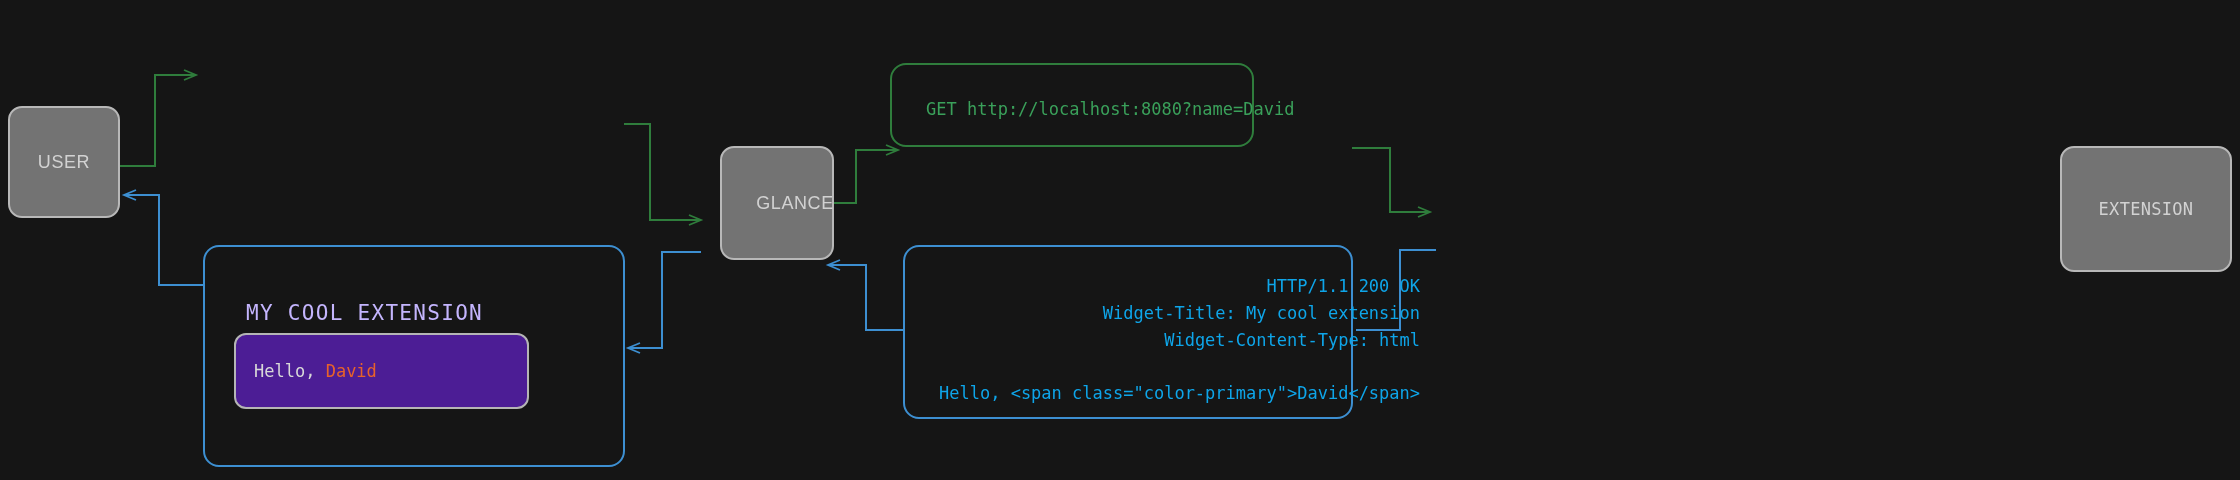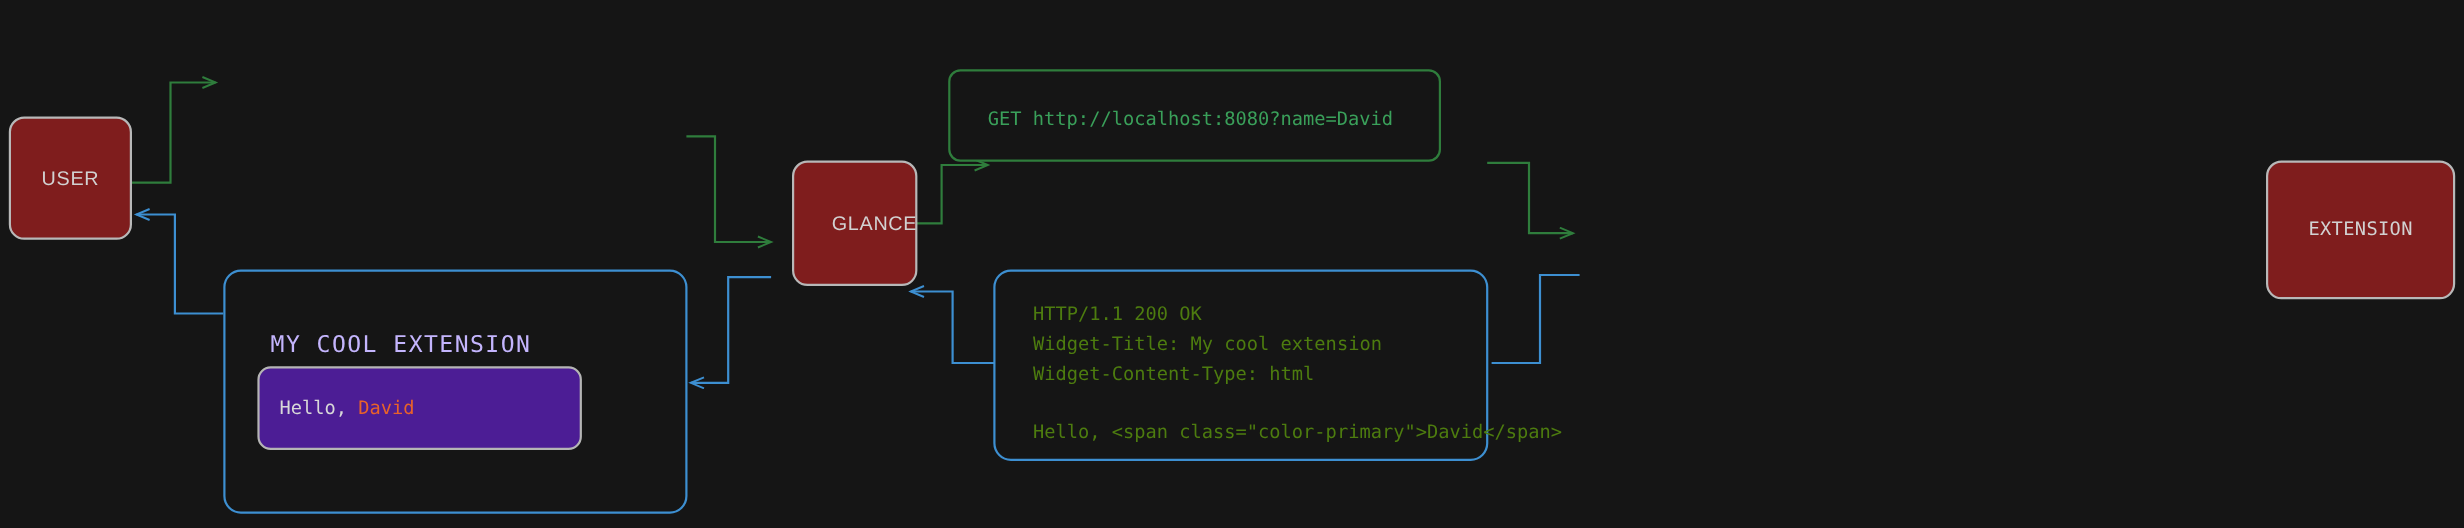--- a/index.html
+++ b/index.html
@@ -20,21 +20,21 @@
     left: 0; top: 0;
     width: 2240px;
     height: 480px;
     pointer-events: none;
   }
   .node {
     position: absolute;
     box-sizing: border-box;
     border: 2px solid #b8b8b8;
     border-radius: 14px;
-    background: #7f1d1d;
+    background: #737373;
     display: flex;
     align-items: center;
     justify-content: center;
     z-index: 2;
   }
   .node-label {
     font-family: "Liberation Sans", sans-serif;
     font-size: 18px;
     letter-spacing: 0.6px;
     color: #d2d2d2;
@@ -55,21 +55,21 @@
   .card.green { border-color: #2f7d3c; }
   .card.blue  { border-color: #3d8fd1; }
   .code {
     font-family: "DejaVu Sans Mono", monospace;
     font-size: 17px;
     line-height: 1.58;
     white-space: pre;
     margin: 0;
   }
   .code.green { color: #3aa05a; }
-  .code.blue  { color: #4d7c0f; }
+  .code.blue  { color: #0ea5e9; text-align: right; }
   .widget-title {
     font-family: "DejaVu Sans Mono", monospace;
     font-size: 21px;
     letter-spacing: 1.3px;
     color: #c4b5fd;
   }
   .widget-inner {
     position: absolute;
     box-sizing: border-box;
     border: 2px solid #b5b5b5;
@@ -140,21 +140,21 @@
 
   <div class="node" style="left:720px; top:146px; width:114px; height:114px;padding-left:36px;">
     <span class="node-label">GLANCE</span>
   </div>
 
   <div class="node" style="left:2060px; top:146px; width:172px; height:126px;">
     <span class="node-label mono">EXTENSION</span>
   </div>
 
 
-  <div class="card green" style="left:862px; top:63px; width:448px; height:84px;border-radius:11px;">
+  <div class="card green" style="left:890px; top:63px; width:364px; height:84px;">
     <pre class="code green" style="position:absolute; left:34px; top:31px;">GET http://localhost:8080?name=David</pre>
   </div>
 
   <div class="card blue" style="left:903px; top:245px; width:450px; height:174px;">
     <pre class="code blue" style="position:absolute; left:34px; top:26px;">HTTP/1.1 200 OK
 Widget-Title: My cool extension
 Widget-Content-Type: html
 
 Hello, &lt;span class="color-primary"&gt;David&lt;/span&gt;</pre>
   </div>

